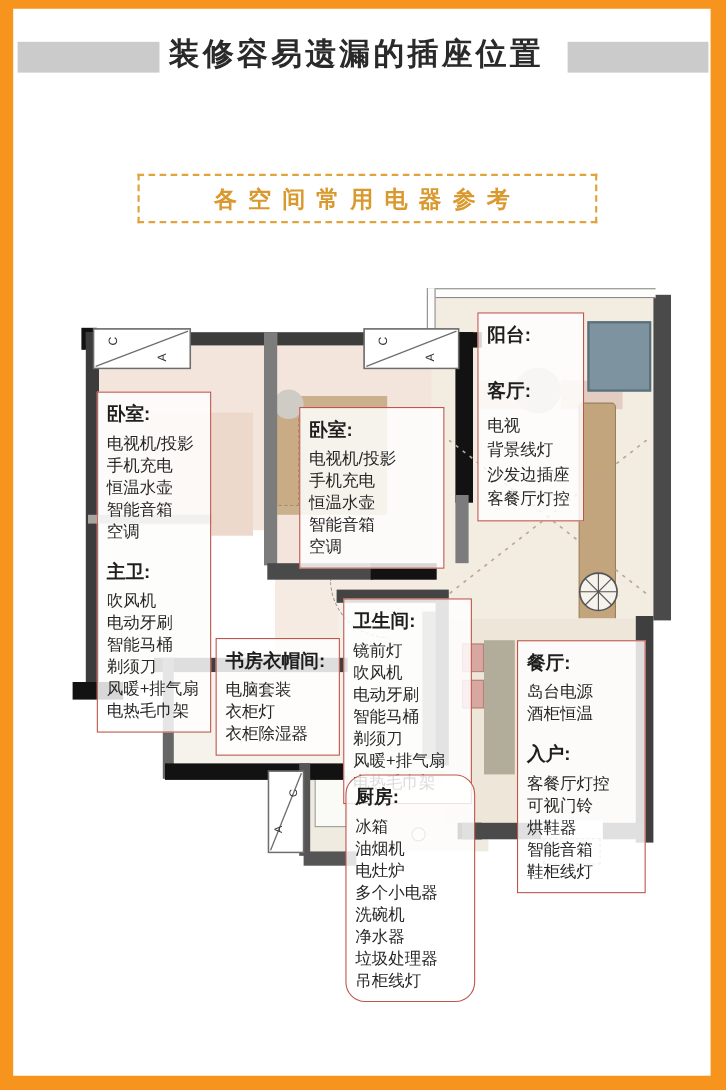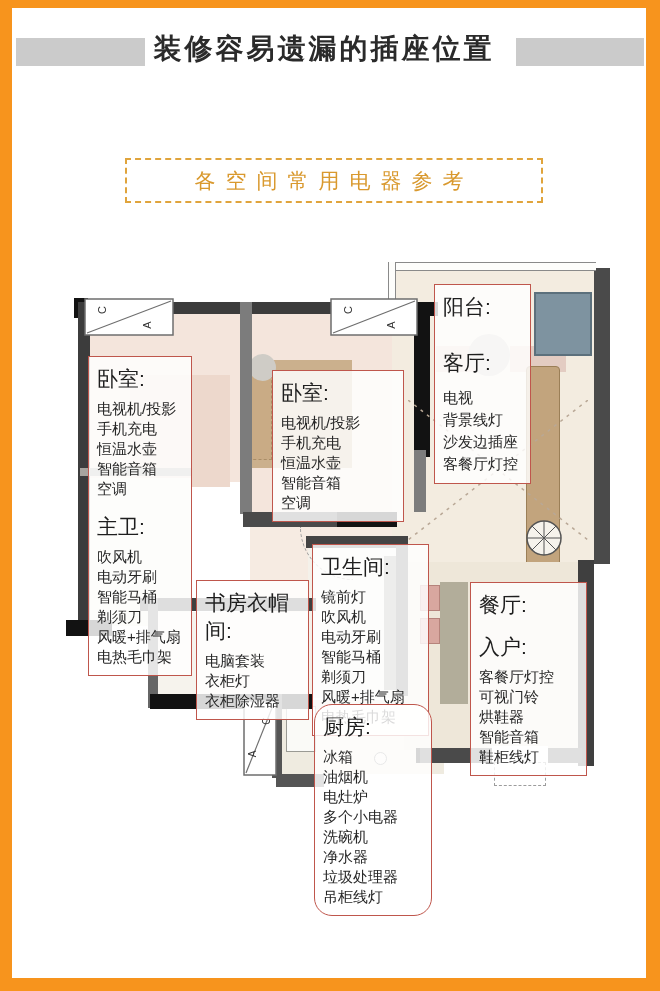--- a/index.html
+++ b/index.html
@@ -9,28 +9,28 @@
          border-right:14px solid #F7941D;border-bottom:13px solid #F7941D;pointer-events:none;z-index:60;}
   
   .titlebar{position:absolute;height:28px;background:#cbcbcb;top:38px;}
   .titlebar.left{left:16px;width:129px;}
   .titlebar.right{left:516px;width:128px;}
   .page-title{position:absolute;left:0;top:30px;width:648px;text-align:center;font-size:28px;
               letter-spacing:3px;font-weight:600;color:#2a2a2a;}
   
   .subtitle-box{position:absolute;left:125px;top:158px;width:418px;height:45px;
                 border:2px dashed #e0a43c;box-sizing:border-box;display:flex;align-items:center;justify-content:center;}
-  .subtitle-text{color:#d9992e;font-size:21px;letter-spacing:10px;font-weight:400;}
+  .subtitle-text{color:#d9992e;font-size:21px;letter-spacing:10px;font-weight:700;}
   
   .fill,.wall,.rbox,.win,.glass,.fan,.dots,.arc,.doorleaf{position:absolute;}
   .wall{background:#3c3c3c;}
   .blk{background:#121212;}
   .glass{background:#fdfdfb;border-top:1px solid #8a8a8a;border-bottom:1px solid #8a8a8a;box-sizing:border-box;}
   .rbox{border:1px solid #bf564c;background:rgba(255,255,255,0.83);padding:4px 8px 8px;box-sizing:border-box;z-index:10;}
-  .rname{font-size:21px;font-weight:400;margin:4px 0 6px;color:#1e1e1e;}
+  .rname{font-size:17px;font-weight:700;margin:4px 0 6px;color:#1e1e1e;}
   .rlist{list-style:none;margin:0;padding:0;font-size:15px;line-height:20px;color:#272727;}
   .grp + .grp{margin-top:14px;}
   .rbox.tall .rlist{line-height:22px;}
   .rbox.tall .grp + .grp{margin-top:28px;}
   .rbox.tall .rname{margin-bottom:10px;}
   .arc{border:1.5px dashed #9a9a9a;border-top:none;border-right:none;border-bottom-left-radius:100%;}
   .doorleaf{border:1.5px dashed #9c9c9c;background:#fff;}
 </style>
 </head>
 <body>
@@ -208,20 +208,24 @@
           <li>电脑套装</li>
           <li>衣柜灯</li>
           <li>衣柜除湿器</li>
         </ul>
       </div>
     </div>
 
     <div class="rbox" style="left:470px;top:582px;width:117px;">
       <div class="grp">
         <div class="rname">餐厅:</div>
+        <ul class="rlist">
+          <li>岛台电源</li>
+          <li>酒柜恒温</li>
+        </ul>
       </div>
       <div class="grp">
         <div class="rname">入户:</div>
         <ul class="rlist">
           <li>客餐厅灯控</li>
           <li>可视门铃</li>
           <li>烘鞋器</li>
           <li>智能音箱</li>
           <li>鞋柜线灯</li>
         </ul>

